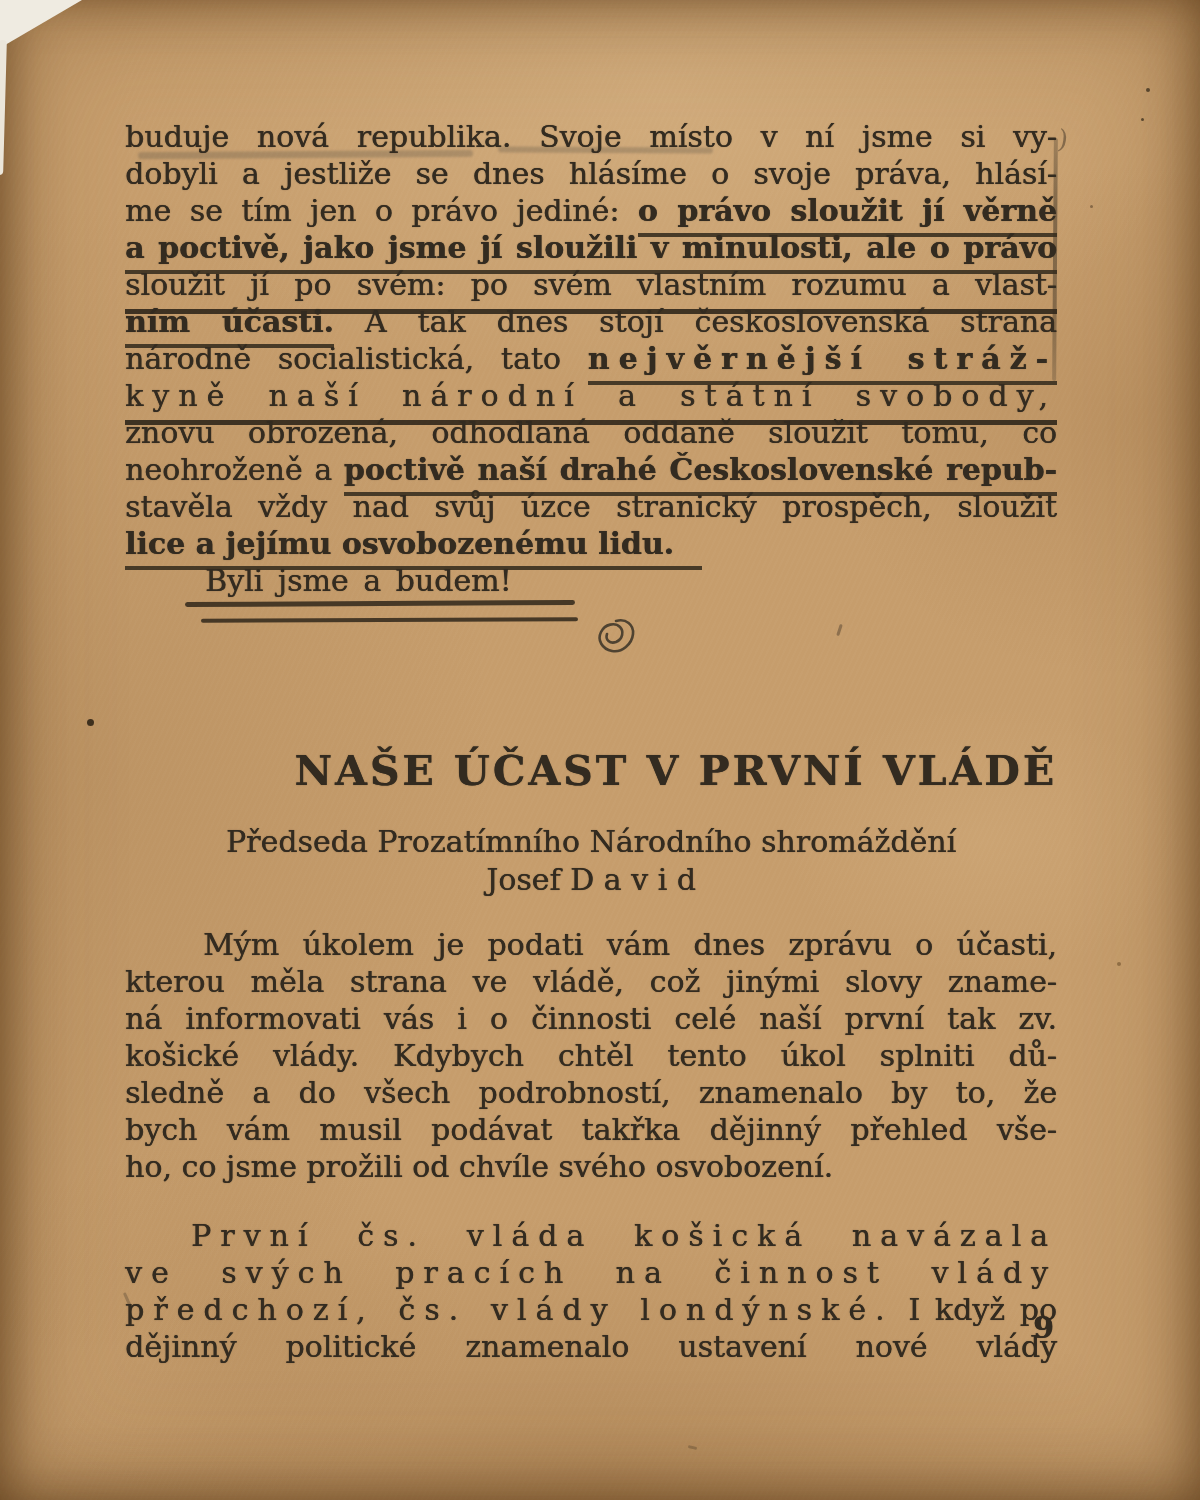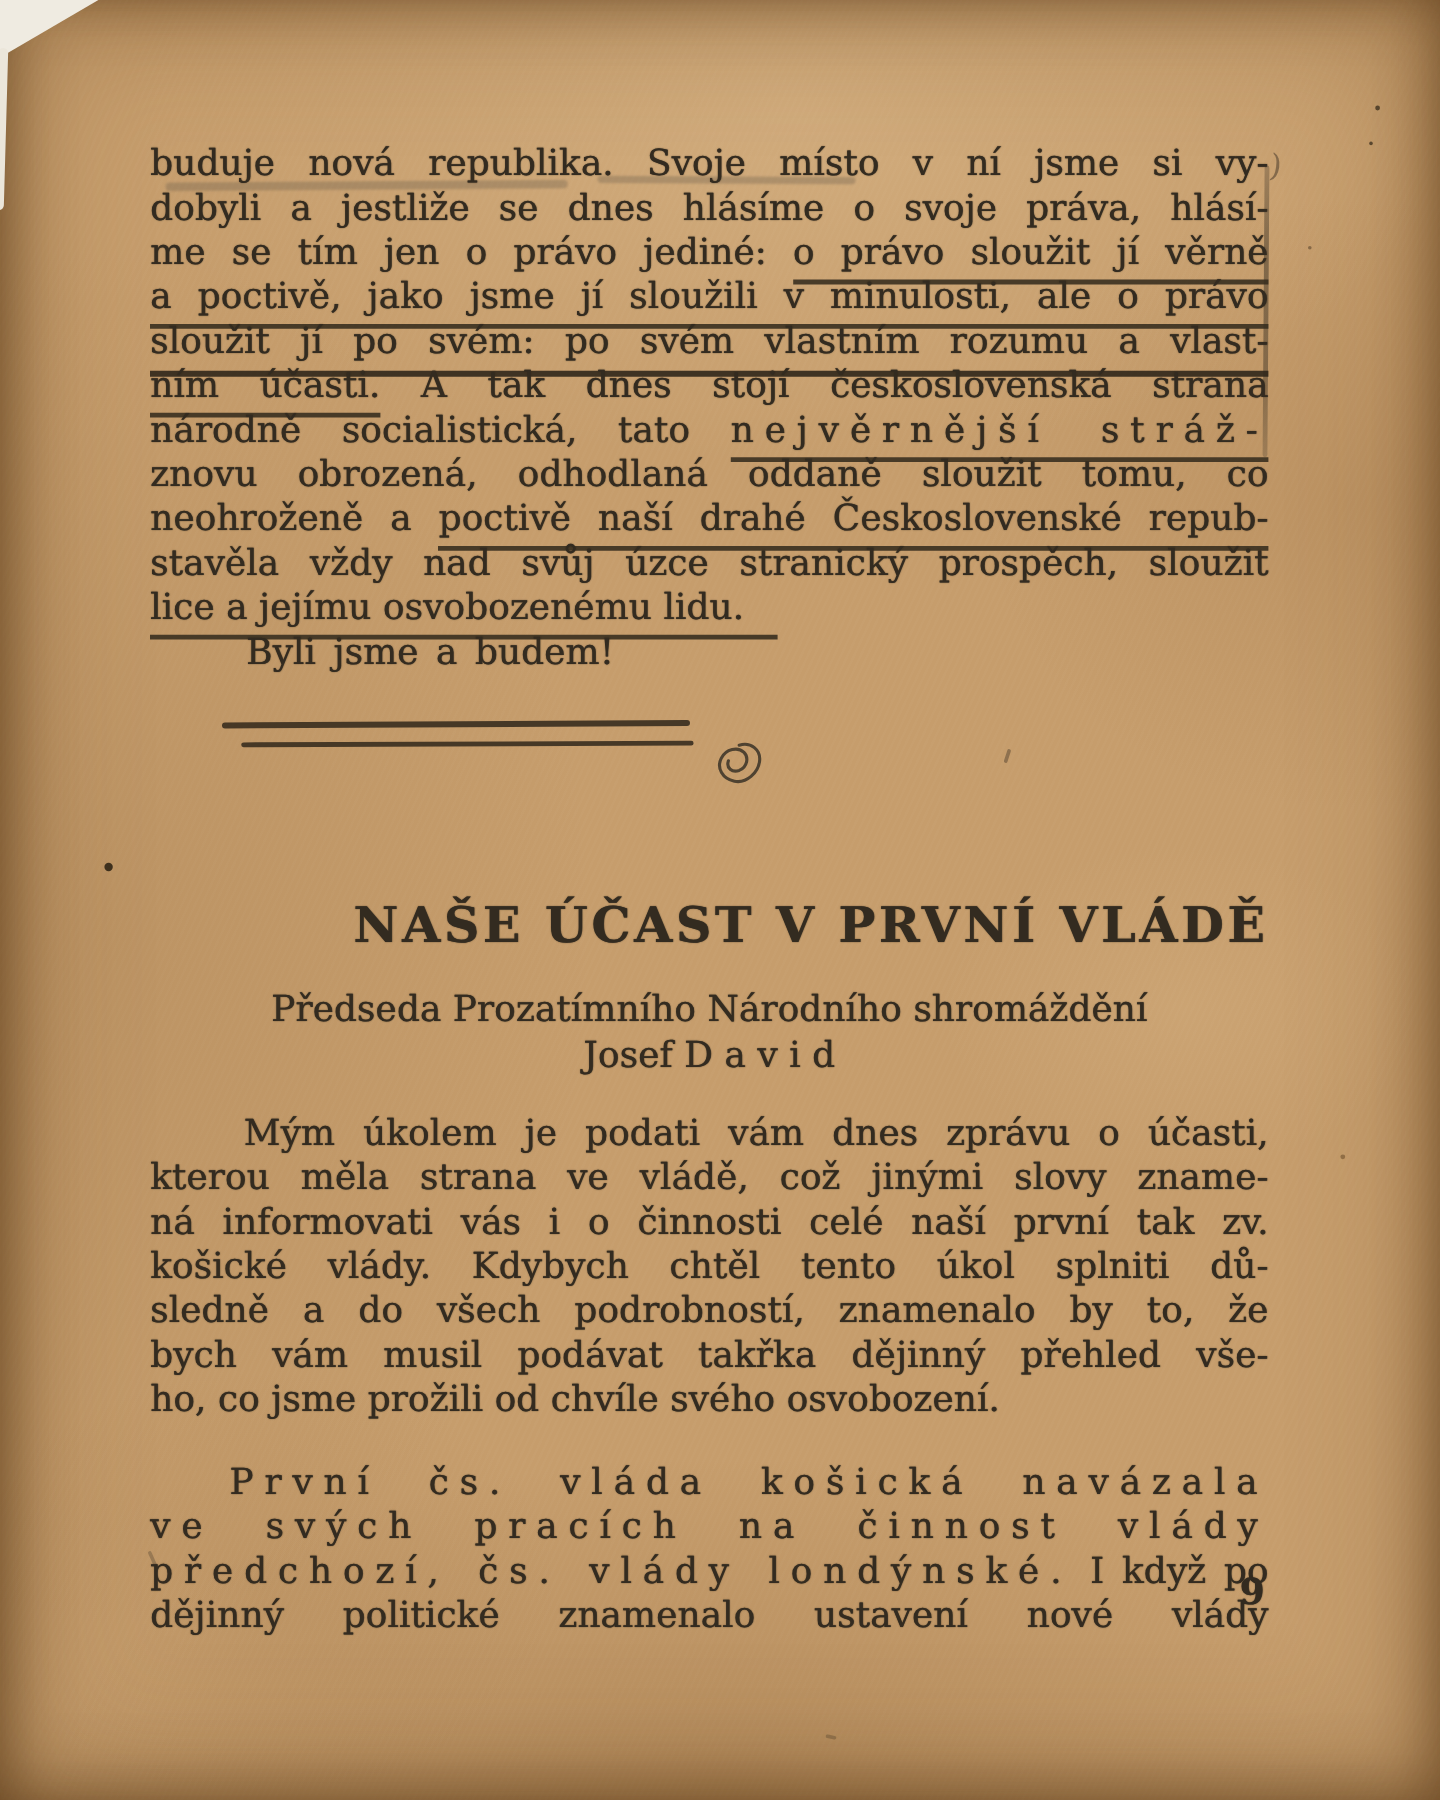--- a/index.html
+++ b/index.html
@@ -27,21 +27,21 @@
       inset 0 26px 52px -26px rgba(78,48,16,.3);
   }
   .ink{color:#332b20;text-shadow:0.4px 0 0.6px rgba(51,43,32,.85), 0 0 1.3px rgba(51,43,32,.45);}
   .block{position:absolute;left:125px;width:932px;}
   .line{
     font-size:30px;line-height:37px;height:37px;
     text-align:justify;text-align-last:justify;
     white-space:normal;overflow:visible;
   }
   .line.last{text-align-last:left;}
-  .u{border-bottom:4px solid rgba(54,44,30,.88);padding-bottom:5px;}
+  .u{border-bottom:4px solid rgba(54,44,30,.88);padding-bottom:5px;font-weight:bold;}
   .u2{border-bottom:5px solid rgba(48,39,27,.9);padding-bottom:7px;}
   .u-ext{padding-right:28px;}
   .sp{letter-spacing:0.30em;}
   .slogan{padding-left:80px;word-spacing:5px;text-align-last:left;}
   .rule{position:absolute;background:rgba(52,42,29,.88);border-radius:3px;}
   .rule.r1{left:185px;top:601px;width:390px;height:5px;transform:rotate(-.3deg);}
   .rule.r2{left:201px;top:618px;width:377px;height:4px;transform:rotate(-.2deg);}
   .heading{
     position:absolute;left:125px;top:749px;width:932px;text-align:right;
     font-size:41px;font-weight:bold;letter-spacing:3px;line-height:44px;
@@ -93,20 +93,21 @@
   <div class="tick t3"></div>
 
   <div class="block ink" style="top:118px;">
     <div class="line">buduje nová republika. Svoje místo v ní jsme si vy-</div>
     <div class="line">dobyli a jestliže se dnes hlásíme o svoje práva, hlásí-</div>
     <div class="line"><span>me se tím jen o právo jediné: </span><span class="u">o právo sloužit jí věrně</span></div>
     <div class="line"><span class="u">a poctivě, jako jsme jí sloužili v minulosti, ale o právo</span></div>
     <div class="line"><span class="u2">sloužit jí po svém: po svém vlastním rozumu a vlast-</span></div>
     <div class="line"><span class="u">ním účasti.</span><span> A tak dnes stojí československá strana</span></div>
     <div class="line"><span>národně socialistická, tato </span><span class="u sp">nejvěrnější stráž-</span></div>
+    <div class="line"><span class="u2 sp">kyně naší národní a státní svobody,</span></div>
     <div class="line">znovu obrozená, odhodlaná oddaně sloužit tomu, co</div>
     <div class="line"><span>neohroženě a </span><span class="u">poctivě naší drahé Československé repub-</span></div>
     <div class="line">stavěla vždy nad svůj úzce stranický prospěch, sloužit</div>
     <div class="line last"><span class="u u-ext">lice a jejímu osvobozenému lidu.</span></div>
     <div class="line last slogan">Byli jsme a budem!</div>
   </div>
 
   <div class="rule r1"></div>
   <div class="rule r2"></div>
 

